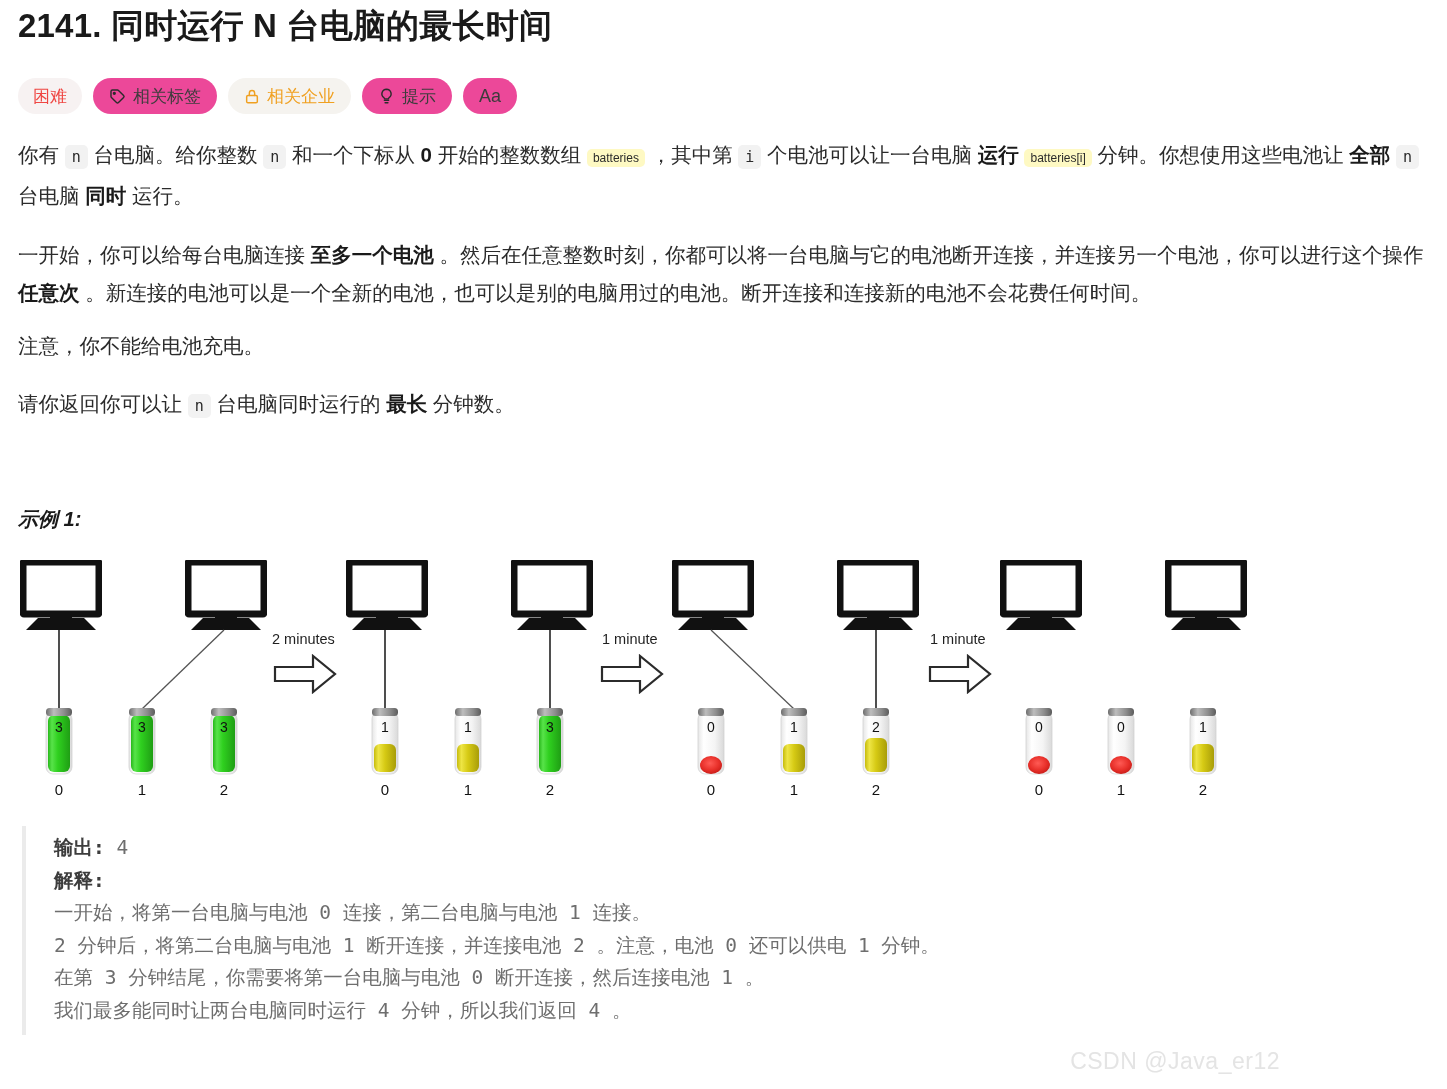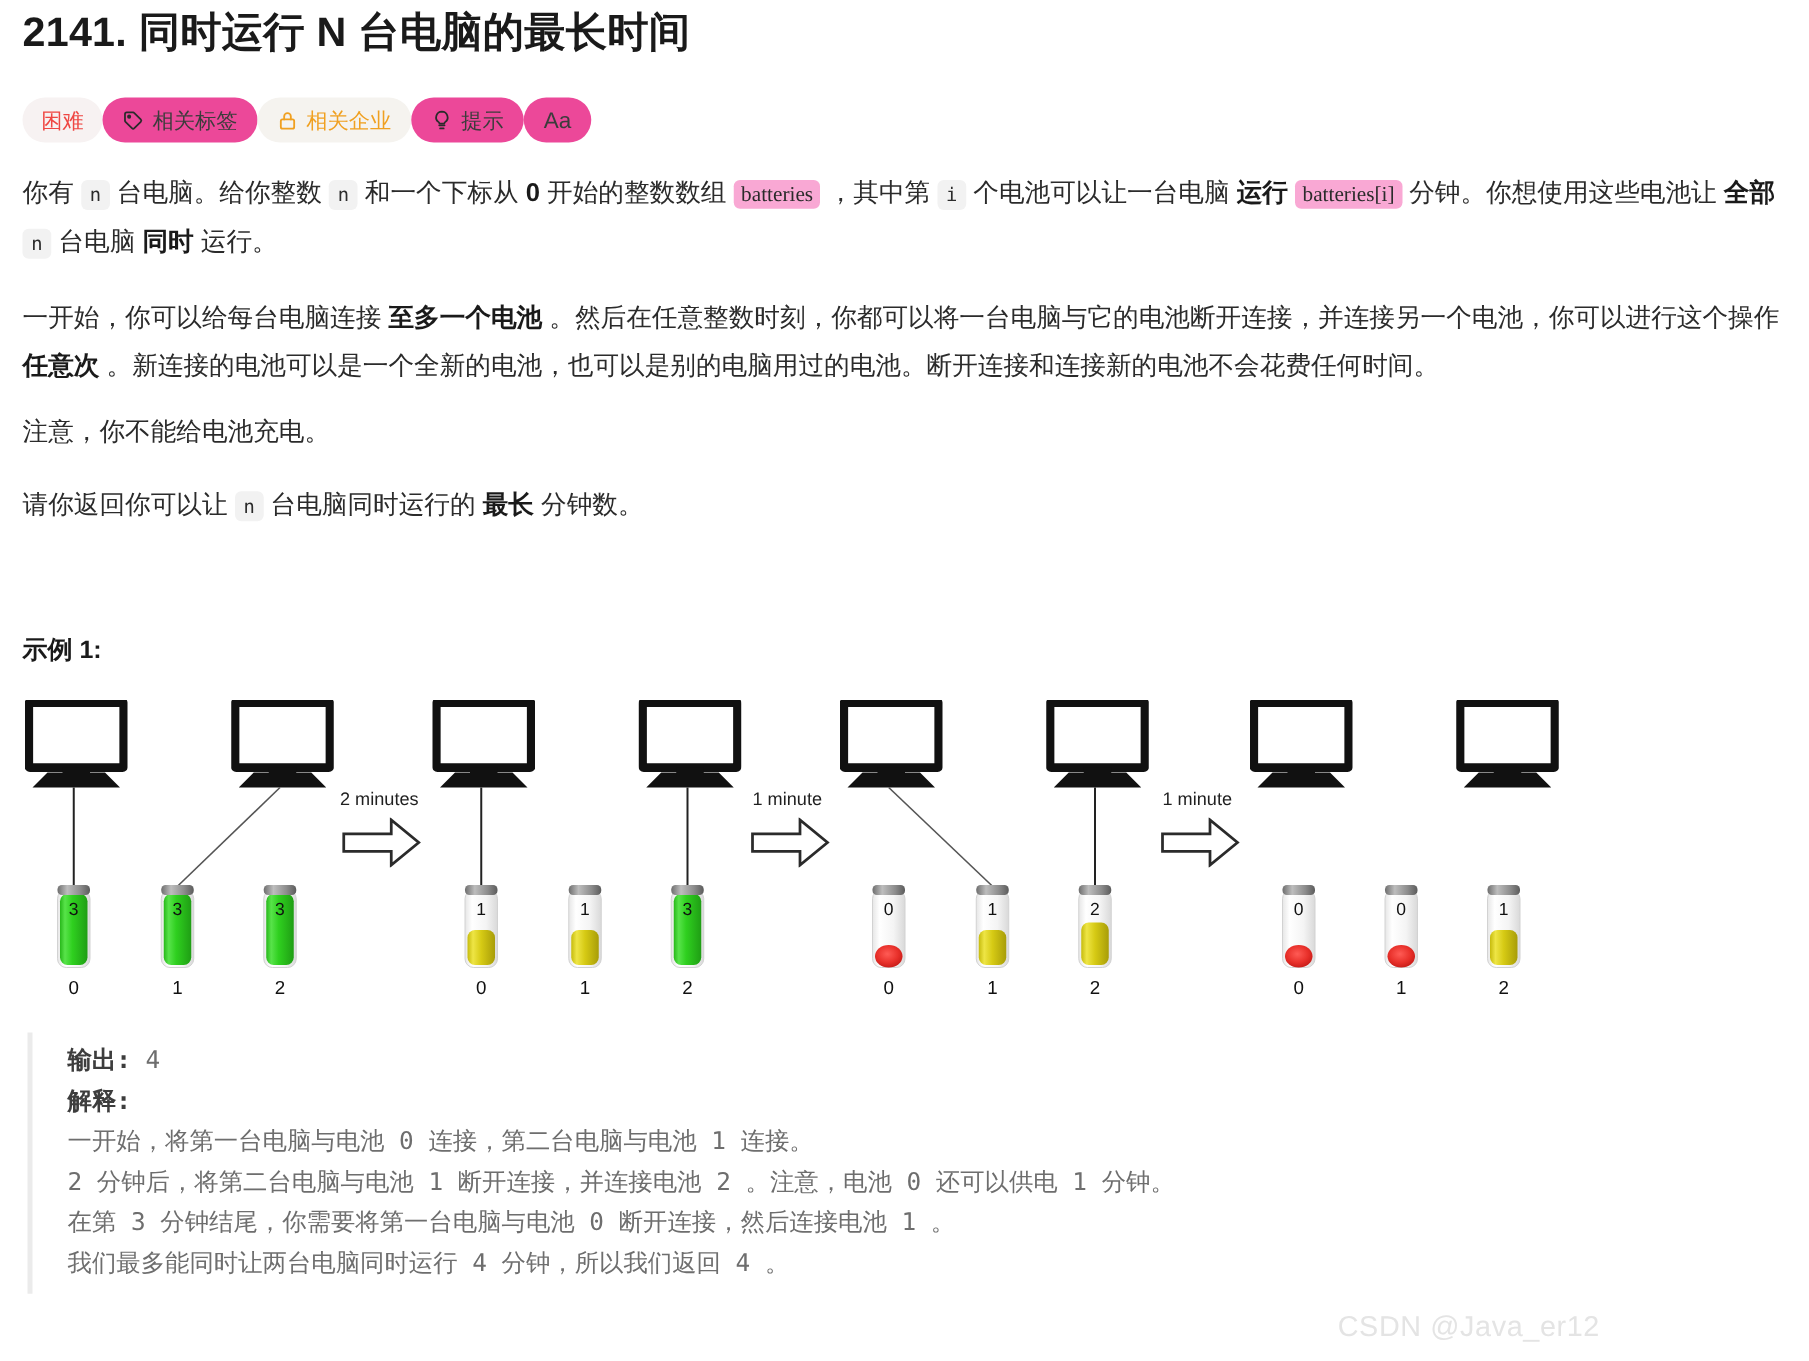--- a/index.html
+++ b/index.html
@@ -36,20 +36,21 @@
     white-space: nowrap;
   }
 
   
   .tagrow {
     position: absolute;
     left: 18px;
     top: 78px;
     display: flex;
     align-items: flex-start;
+    gap: 11px;
   }
   .chip {
     display: flex;
     align-items: center;
     gap: 7px;
     height: 36px;
     padding: 0 16px;
     border-radius: 18px;
     background: #ec4899;
     font-size: 17px;
@@ -81,23 +82,23 @@
     font-size: 20.5px;
     line-height: 38px;
     color: #2b2b2b;
   }
   .p1 { top: 136px; }
   .p2 { top: 236px; }
   .p3 { top: 327px; }
   .p4 { top: 385px; }
 
   .code {
-    font-family: Liberation Serif, serif;
-    font-size: 17px;
-    background: #f9a8d4;
+    font-family: Liberation Sans, sans-serif;
+    font-size: 12px;
+    background: #fef9c3;
     border-radius: 5px;
     padding: 2px 6px;
     color: #2b2b2b;
   }
   .var {
     font-family: "DejaVu Sans Mono", monospace;
     font-size: 15px;
     background: #f2f2f2;
     border-radius: 5px;
     padding: 3px 7px;
@@ -106,20 +107,21 @@
   b.bold { font-weight: bold; color: #1a1a1a; }
 
   
   .example-heading {
     position: absolute;
     left: 18px;
     top: 506px;
     font-size: 20px;
     font-weight: bold;
     color: #1a1a1a;
+    font-style: italic;
   }
 
   
   .diagram {
     position: absolute;
     left: 12px;
     top: 552px;
     width: 1280px;
     height: 252px;
   }

